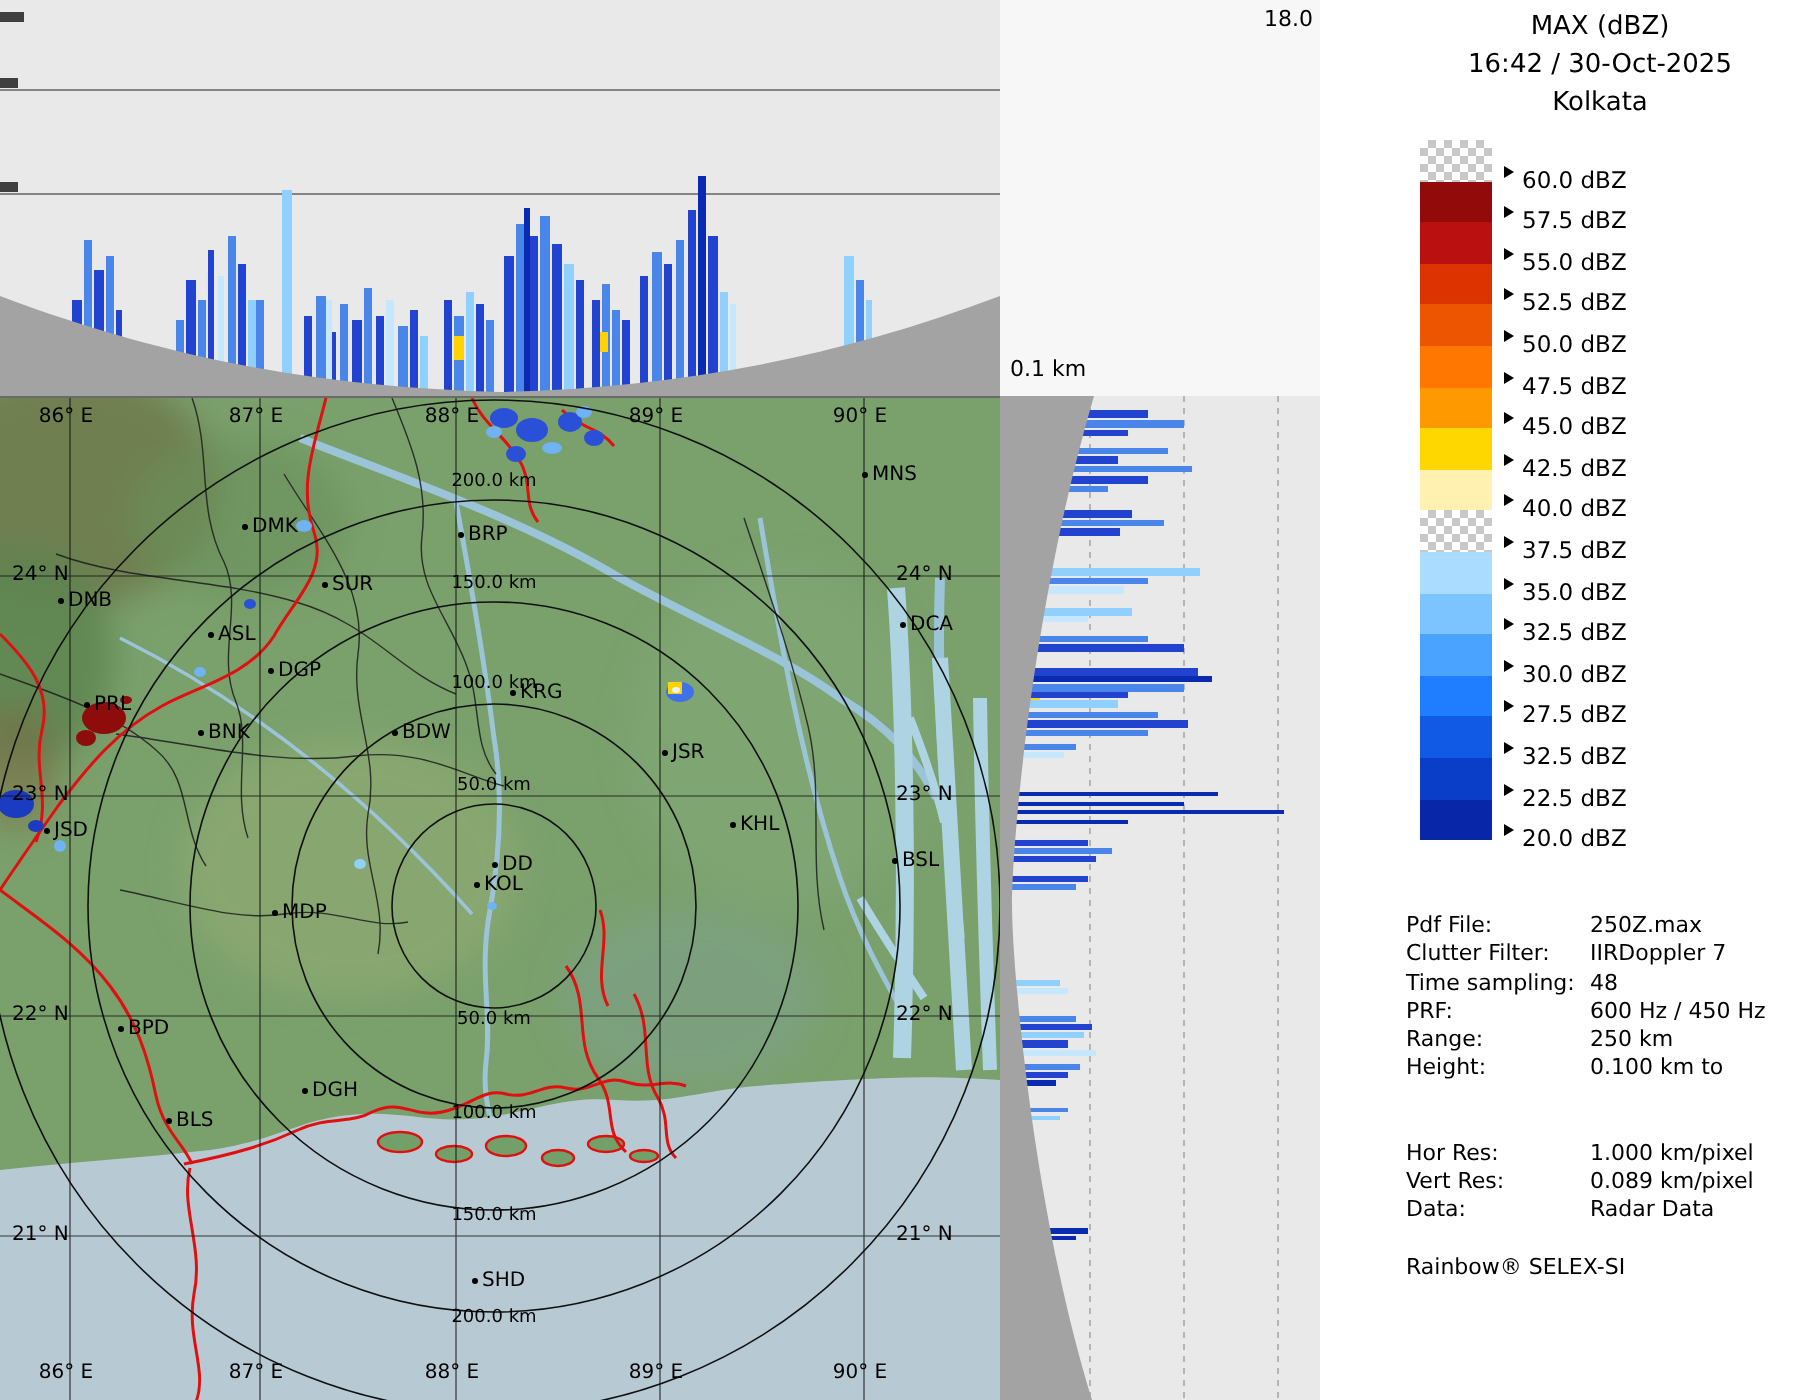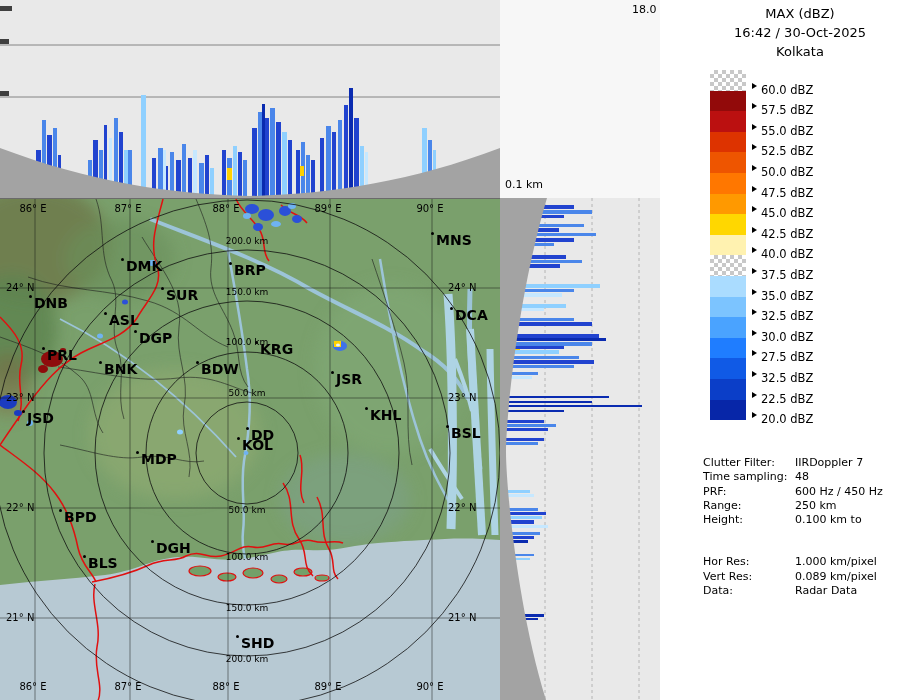--- a/index.html
+++ b/index.html
@@ -7,21 +7,21 @@
   body{font-family:"DejaVu Sans","Liberation Sans",sans-serif;color:#000}
   .stage{position:relative;width:906px;height:700px;overflow:hidden;background:#fff}
   .panel{position:absolute}
   #top-proj{left:0;top:0;width:500px;height:198px;background:var(--panel,#e9e9e9)}
   #top-strip{left:500px;top:0;width:160px;height:198px;background:#f7f7f7}
   #side-proj{left:500px;top:198px;width:160px;height:502px;background:var(--panel,#e9e9e9)}
   #map{left:0;top:198px;width:500px;height:502px;background:var(--land,#7aa06c);border-top:1px solid #6a6a6a}
   #legend{left:660px;top:0;width:246px;height:680px;background:var(--legend_bg,#fff)}
   .axlbl{position:absolute;font-size:11px;color:#000;white-space:nowrap}
   
-  .city{position:absolute;display:flex;font-size:14px;font-weight:bold;color:#000;white-space:nowrap;z-index:5}
+  .city{position:absolute;display:flex;align-items:center;font-size:10px;font-weight:normal;color:#000;white-space:nowrap;z-index:5}
   .city .dot{width:3px;height:3px;background:#000;border-radius:50%;margin-right:2px;flex:none}
   .ring{position:absolute;font-size:9px;transform:translateX(-50%);color:#000;white-space:nowrap;z-index:5}
   .lon{position:absolute;font-size:10px;transform:translateX(-50%);color:#000;white-space:nowrap;z-index:5}
   .lat{position:absolute;font-size:10px;color:#000;white-space:nowrap;z-index:5}
   
   .ltitle{padding:4px 0 0 34px;text-align:center;font-size:13px;line-height:19px;color:#000}
   .bar{position:absolute;left:50px;top:70px;width:36px}
   .lrow{position:relative;width:36px;height:20.6px}
   .sw{width:100%;height:100%}
   .llab{position:absolute;left:42px;bottom:-6px;display:flex;align-items:flex-start;white-space:nowrap;font-size:11.5px;color:#000}
@@ -569,20 +569,24 @@
           <div class="sw" style="background: rgb(7, 38, 168);"></div>
           <div class="llab">
             <i class="arr"></i>
             <span>20.0 dBZ</span>
           </div>
         </div>
     </div>
 
     <div class="meta">
       <div class="mrow">
+          <span class="ml">Pdf File:</span>
+          <span class="mv">250Z.max</span>
+        </div>
+      <div class="mrow">
           <span class="ml">Clutter Filter:</span>
           <span class="mv">IIRDoppler 7</span>
         </div>
       <div class="mrow">
           <span class="ml">Time sampling:</span>
           <span class="mv">48</span>
         </div>
       <div class="mrow">
           <span class="ml">PRF:</span>
           <span class="mv">600 Hz / 450 Hz</span>
@@ -600,16 +604,17 @@
           <span class="mv">1.000 km/pixel</span>
         </div>
       <div class="mrow">
           <span class="ml">Vert Res:</span>
           <span class="mv">0.089 km/pixel</span>
         </div>
       <div class="mrow">
           <span class="ml">Data:</span>
           <span class="mv">Radar Data</span>
         </div>
+      <div class="brand">Rainbow® SELEX-SI</div>
     </div>
   </div>
 
 </div>
 
 </body></html>

